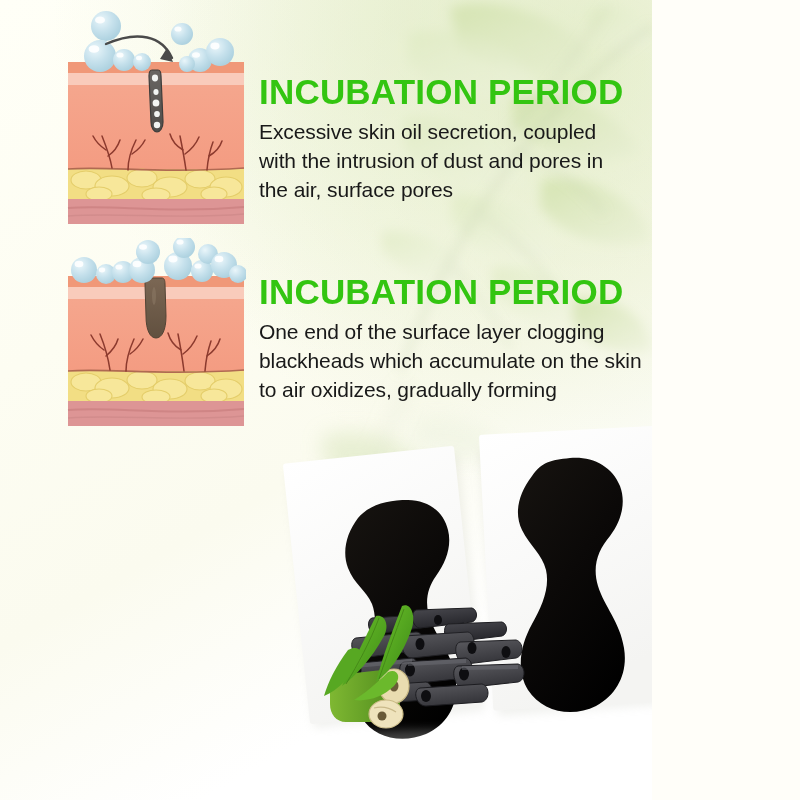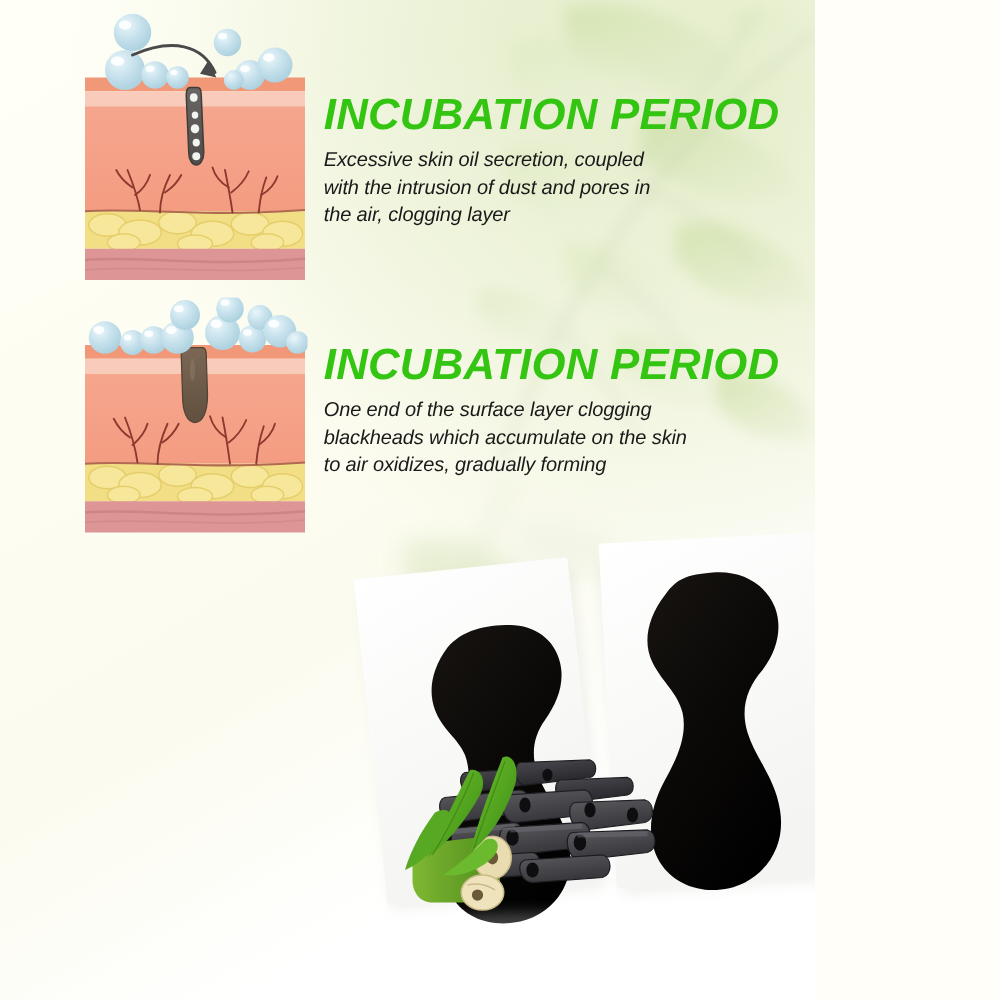--- a/index.html
+++ b/index.html
@@ -7,21 +7,20 @@
     width:800px;height:800px;overflow:hidden;
     font-family:"Liberation Sans", sans-serif;
     background:#fffef9;
   }
   #page{
     position:relative;width:652px;height:800px;overflow:hidden;
     background:
       radial-gradient(circle at 88% 8%, rgba(214,228,180,.55) 0%, rgba(214,228,180,0) 46%),
       radial-gradient(circle at 62% 2%, rgba(226,236,200,.45) 0%, rgba(226,236,200,0) 40%),
       linear-gradient(150deg,#fffff7 0%,#fdfdf2 32%,#fbfbef 55%,#ffffff 78%,#ffffff 100%);
-    font-style: italic;
   }
 
   
   .bg-leaves{position:absolute;inset:0;pointer-events:none;}
   .bg-leaves svg{position:absolute;top:0;right:0;}
 
   
   .diagram{position:absolute;}
   .diagram svg{display:block;}
 
@@ -31,21 +30,21 @@
     color:#33c511;
     font-weight:bold;
     font-size:35px;
     letter-spacing:.2px;
     line-height:1.05;
     margin:0 0 7px 0;
     white-space:nowrap;
   }
   .body-text{
     color:#191919;
-    font-size:16px;
+    font-size:21px;
     line-height:1.38;
     margin:0;
     letter-spacing:-.1px;
   }
   .body-text span{display:block;white-space:nowrap;}
 
   
   .product{position:absolute;}
   .product svg{display:block;}
 </style>
@@ -283,21 +282,21 @@
         <circle cx="172" cy="36" r="9" fill="url(#bub2)"></circle>
       </g>
     </svg>
   </div>
 
   <div class="txt-block" style="left:259px;top:74px;width:420px;">
     <h2 class="heading">INCUBATION PERIOD</h2>
     <p class="body-text">
       <span>Excessive skin oil secretion, coupled</span>
       <span>with the intrusion of dust and pores in</span>
-      <span>the air, clogging layer</span>
+      <span>the air, surface pores</span>
     </p>
   </div>
 
   <div class="txt-block" style="left:259px;top:274px;width:440px;">
     <h2 class="heading">INCUBATION PERIOD</h2>
     <p class="body-text">
       <span>One end of the surface layer clogging</span>
       <span>blackheads which accumulate on the skin</span>
       <span>to air oxidizes, gradually forming</span>
     </p>

